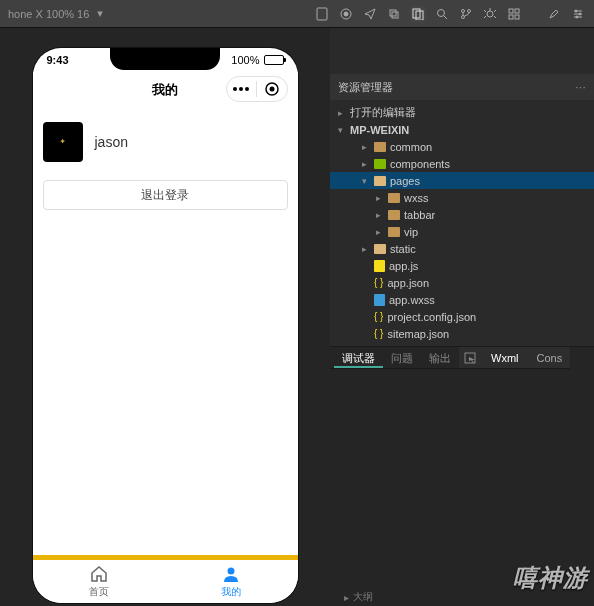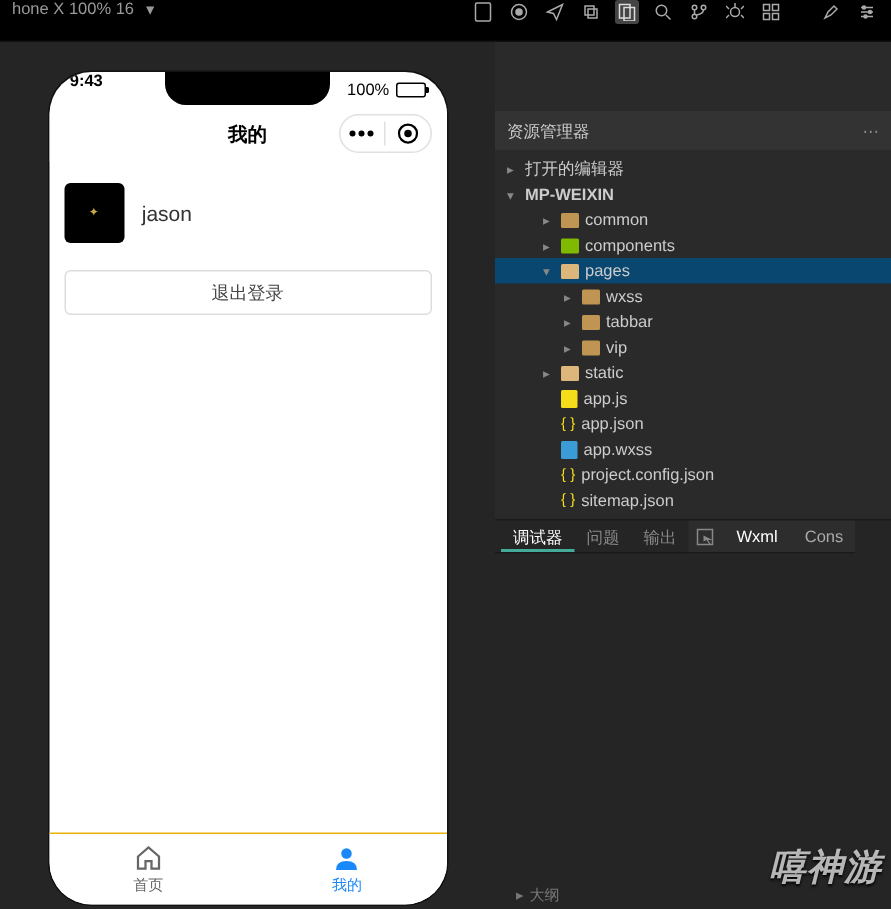--- a/index.html
+++ b/index.html
@@ -1,53 +1,53 @@
 <!DOCTYPE html>
 <html><head>
 <meta charset="utf-8">
 <style>
 * { margin: 0; padding: 0; box-sizing: border-box; font-family: -apple-system, "Microsoft YaHei", sans-serif; }
 body { background: #2a2a2a; color: #ccc; font-size: 12px; width: 594px; height: 606px; overflow: hidden; position: relative; }
 
 
-.topbar { height: 28px; background: #000000; display: flex; align-items: flex-start; padding: 0 8px; gap: 8px; border-bottom: 1px solid #111; }
+.topbar { height: 28px; background: #404040; display: flex; align-items: center; padding: 0 8px; gap: 8px; border-bottom: 1px solid #111; }
 .topbar-left { color: #999; font-size: 11px; }
 .topbar-icons { margin-left: auto; display: flex; gap: 8px; align-items: center; }
 .topbar-icon { width: 16px; height: 16px; display: inline-flex; align-items: center; justify-content: center; cursor: pointer; color: #aaa; }
 .topbar-icon.active { background: #444; border-radius: 2px; }
 
 
 .main { display: flex; height: calc(100% - 28px); }
 .simulator-pane { width: 330px; background: #252525; display: flex; justify-content: center; align-items: flex-start; padding-top: 20px; }
 .right-pane { flex: 1; background: #2a2a2a; display: flex; flex-direction: column; margin-top: 46px; }
 
 
 .phone { width: 265px; height: 555px; background: #fff; border-radius: 28px; position: relative; overflow: hidden; box-shadow: 0 0 0 1px #111; }
-.status-bar { height: 24px; display: flex; justify-content: space-between; padding: 0 14px 0 14px; font-size: 11px; color: #000; position: relative; }
+.status-bar { height: 24px; display: flex; align-items: center; justify-content: space-between; padding: 0 14px 0 14px; font-size: 11px; color: #000; position: relative; }
 .notch { width: 110px; height: 22px; background: #000; position: absolute; top: 0; left: 50%; transform: translateX(-50%); border-radius: 0 0 14px 14px; }
 .status-time { font-weight: 600; }
 .status-right { display: flex; align-items: center; gap: 4px; font-weight: 400; }
 .battery { width: 20px; height: 10px; border: 1px solid #000; border-radius: 2px; position: relative; }
 .battery::after { content: ""; position: absolute; right: -3px; top: 2px; width: 2px; height: 4px; background: #000; border-radius: 0 1px 1px 0; }
 .battery-fill { width: 100%; height: 100%; background: #000; }
 
 .page-header { height: 36px; display: flex; align-items: center; justify-content: center; position: relative; background:#fff; }
 .page-title { font-size: 13px; font-weight: 600; color: #000; }
 .capsule { position: absolute; right: 10px; top: 4px; width: 62px; height: 26px; border: 1px solid #e0e0e0; border-radius: 13px; display: flex; align-items: center; background: rgba(255,255,255,0.8); }
 .capsule-half { flex: 1; display: flex; align-items: center; justify-content: center; cursor: pointer; }
 .capsule-sep { width: 1px; height: 16px; background: #e0e0e0; }
 
 .profile { display: flex; align-items: center; padding: 14px 10px; gap: 12px; }
 .avatar { width: 40px; height: 40px; background: #000; border-radius: 4px; display: flex; align-items: center; justify-content: center; color: #c9a84a; font-size: 8px; text-align:center; line-height:1; }
 .username { font-size: 14px; color: #333; }
 
 .logout-wrap { padding: 0 10px; margin-top: 4px; }
 .logout-btn { width: 100%; height: 30px; border: 1px solid #ddd; border-radius: 4px; background: #fff; font-size: 12px; color: #444; cursor: pointer; }
 
-.tabbar { position: absolute; bottom: 0; left: 0; right: 0; height: 48px; border-top: 1px solid #eab308; display: flex; background: #fff; justify-content: flex-end; }
+.tabbar { position: absolute; bottom: 0; left: 0; right: 0; height: 48px; border-top: 5px solid #eab308; display: flex; background: #fff; justify-content: flex-end; }
 .tab-item { flex: 1; display: flex; flex-direction: column; align-items: center; justify-content: center; gap: 1px; cursor: pointer; font-size: 10px; color: #666; }
 .tab-item.active { color: #1989fa; }
 .tab-icon { width: 20px; height: 20px; display: flex; align-items: center; justify-content: center; }
 
 
 .resource-header { height: 26px; background: #333; display: flex; align-items: center; padding: 0 8px; font-size: 11px; color: #ccc; justify-content: space-between; }
 .resource-tree { flex: 1; overflow: auto; font-size: 11px; padding-top: 4px; }
 .tree-row { display: flex; align-items: center; height: 17px; padding-left: 8px; cursor: pointer; color: #ccc; gap: 4px; }
 .tree-row.selected { background: #094771; }
 .tree-row.l2 { padding-left: 32px; }

